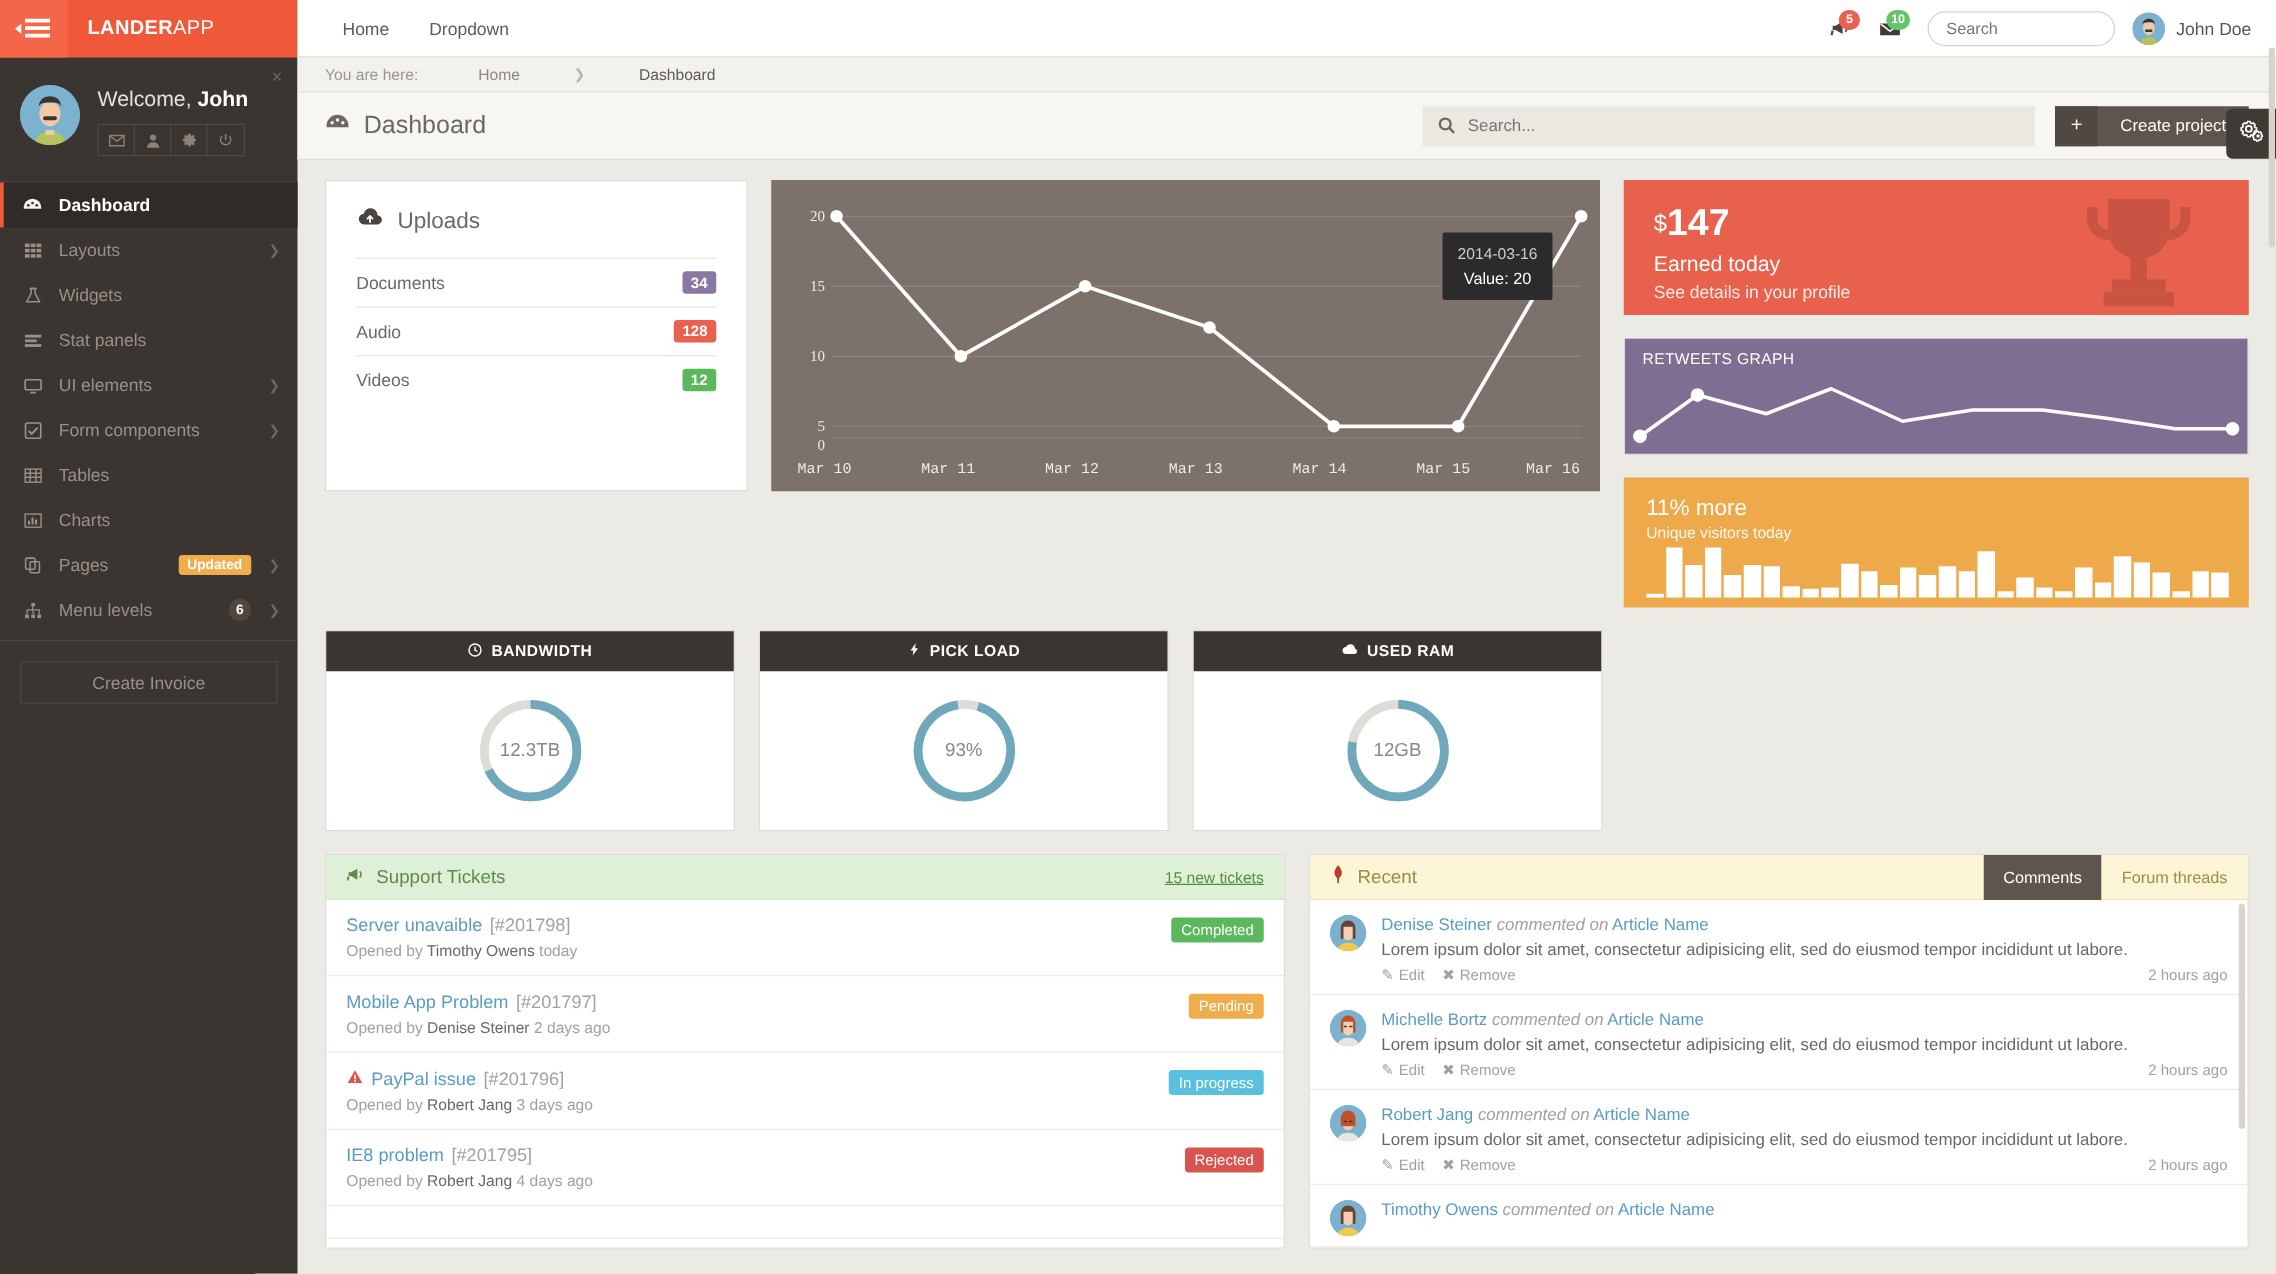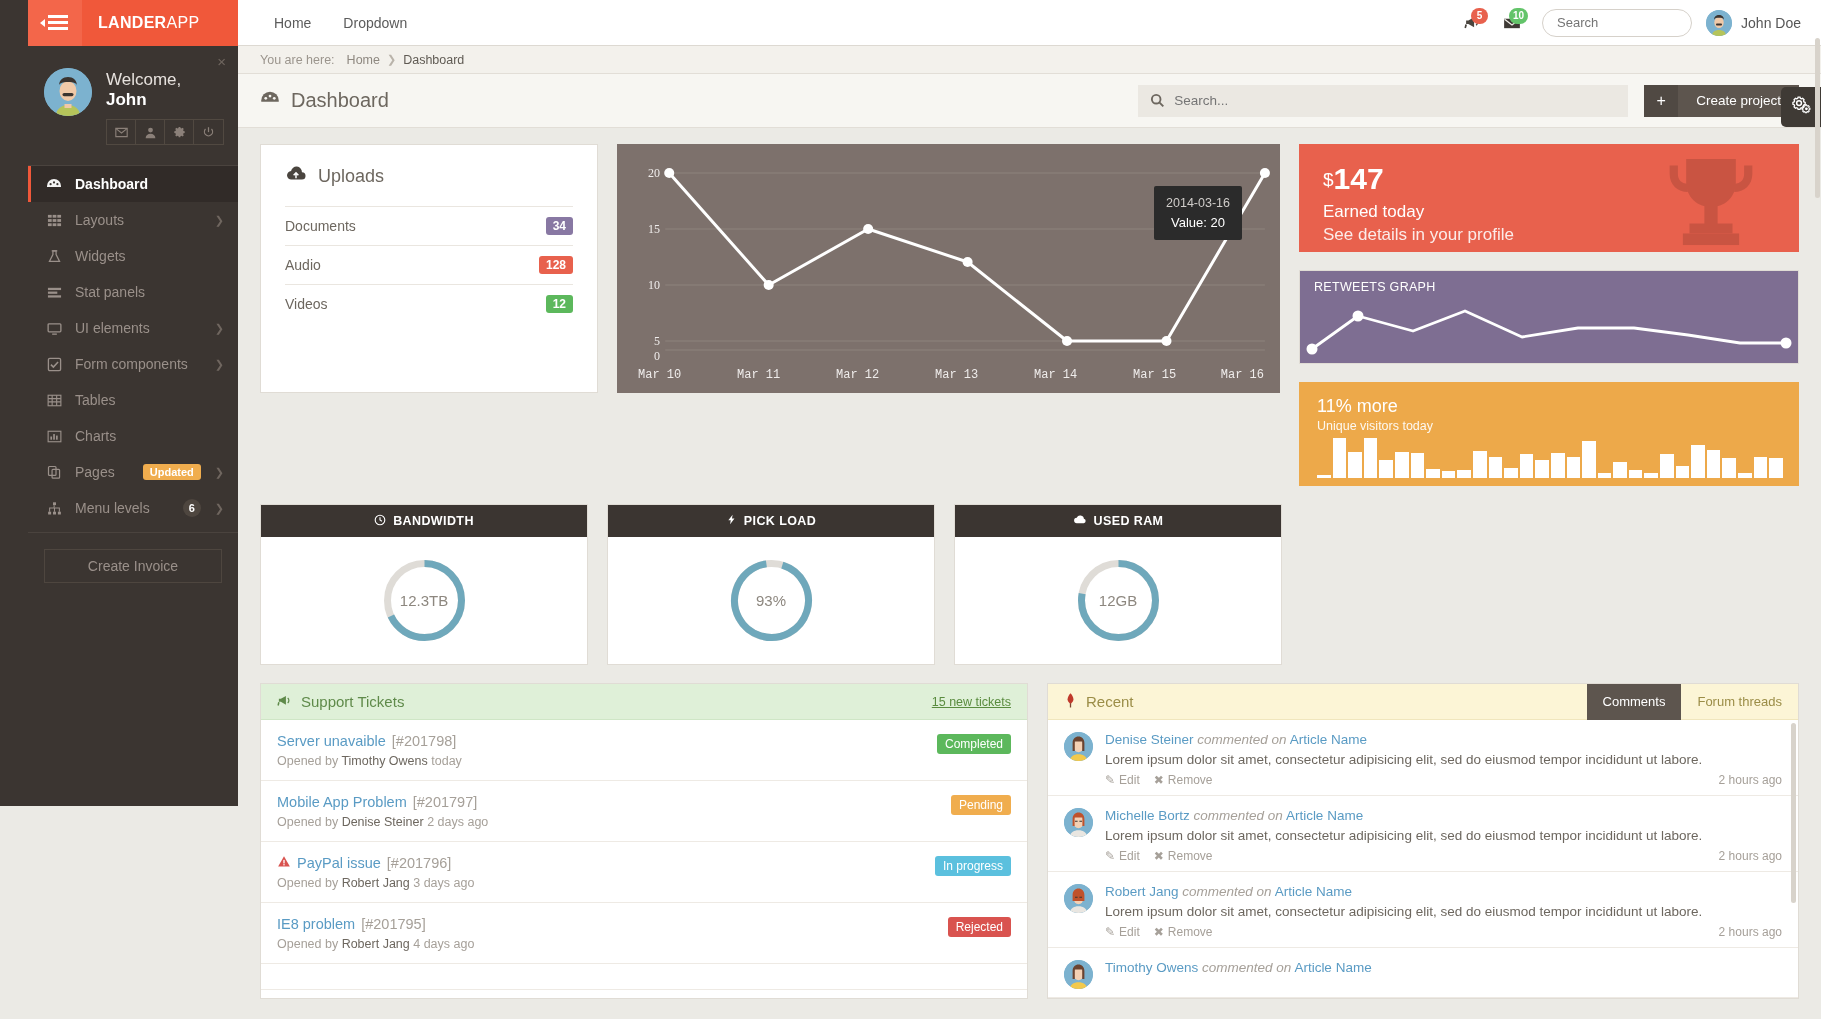--- a/index.html
+++ b/index.html
@@ -11,22 +11,21 @@
     font-size: 14px;
     color: #555;
   }
   .app { display: flex; width: 1821px; height: 1019px; }
 
   
   .sidebar {
     width: 238px; flex: 0 0 238px;
     background: #3b3531;
     display: flex; flex-direction: column;
-    height: 806px;
-    padding-left: 28px;
+    height: 1019px;
   }
   .brand {
     height: 46px; background: #f0583a;
     display: flex; align-items: center;
     flex: 0 0 46px;
   }
   .brand-toggle {
     width: 54px; height: 46px;
     display: flex; align-items: center; justify-content: center;
     background: #f3664a; cursor: pointer;
@@ -140,21 +139,21 @@
     font-family: inherit; margin: 0 14px 0 10px; background: #fff;
   }
   .user-box { display: flex; align-items: center; gap: 9px; cursor: pointer; padding-right: 6px; }
   .avatar-sm { width: 26px; height: 26px; border-radius: 50%; background: #7cb2cf; overflow: hidden; position: relative; }
   .user-name { color: #555; font-size: 14px; }
 
   .breadcrumb-bar {
     height: 28px; flex: 0 0 28px; background: #f3f1ec;
     border-bottom: 1px solid #e2ded7;
     display: flex; align-items: center; padding-left: 22px;
-    font-size: 12.5px; color: #9b958d;
+    font-size: 12.5px; color: #9b958d; gap: 36px;
   }
   .breadcrumb-bar a { color: #8e8880; text-decoration: none; margin-left: 12px; cursor: pointer; }
   .bc-sep { color: #b9b3aa; margin: 0 7px; font-size: 11px; }
   .bc-current { color: #5f5a53; }
 
   .page-head {
     height: 54px; flex: 0 0 54px; background: #f7f6f2;
     border-bottom: 1px solid #e2ded7;
     display: flex; align-items: center; padding: 0 22px;
     position: relative;
@@ -212,21 +211,21 @@
   
   .rightcol { width: 500px; flex: 0 0 500px; display: flex; flex-direction: column; gap: 18px; }
   .earned {
     background: #e8614d; height: 108px; position: relative; overflow: hidden;
     padding: 20px 24px; color: #fff;
   }
   .earned .amt { font-size: 30px; font-weight: 300; line-height: 1; }
   .earned .amt .cur { font-size: 19px; vertical-align: 3px; }
   .earned .amt b { font-weight: 700; }
   .earned .t1 { font-size: 17px; margin-top: 8px; }
-  .earned .t2 { font-size: 17px; margin-top: 3px; opacity: .88; }
+  .earned .t2 { font-size: 14px; margin-top: 3px; opacity: .88; }
   .trophy { position: absolute; right: 34px; top: 10px; opacity: .13; }
 
   .retweets { background: #fff; border: 1px solid #e0dcd5; }
   .rt-graph { background: #7e6e92; height: 92px; position: relative; }
   .rt-title { position: absolute; left: 14px; top: 9px; color: #fff; font-size: 12.5px; letter-spacing: .3px; }
   .rt-stats { display: flex; height: 53px; }
   .rt-stat { flex: 1; text-align: center; border-right: 1px solid #eae6e0; padding-top: 6px; }
   .rt-stat:last-child { border-right: none; }
   .rt-stat .num { font-size: 17px; font-weight: 700; color: #4b4641; }
   .rt-stat .lab { font-size: 11.5px; color: #9a948c; letter-spacing: .4px; margin-top: 1px; }

